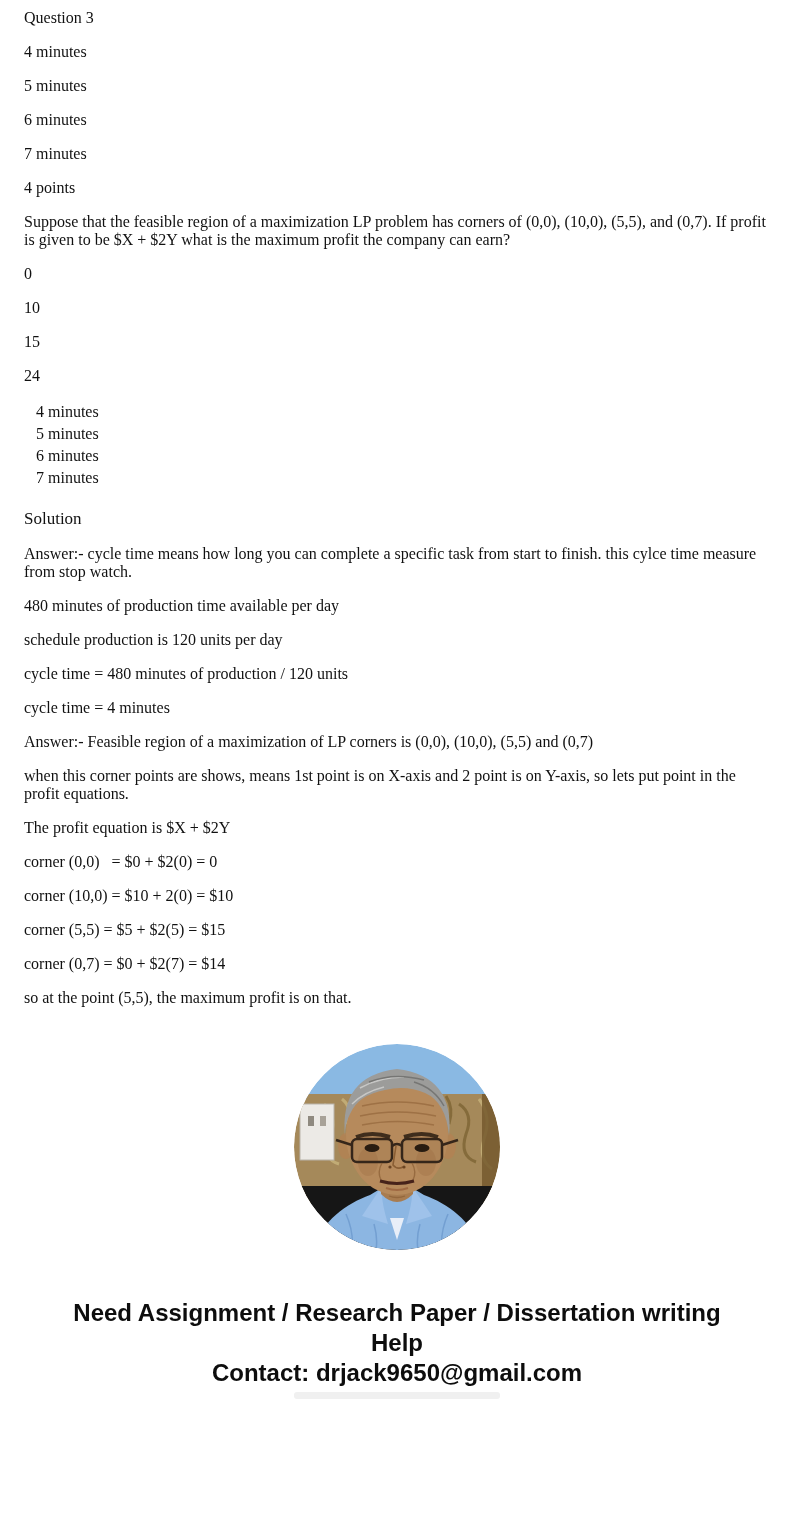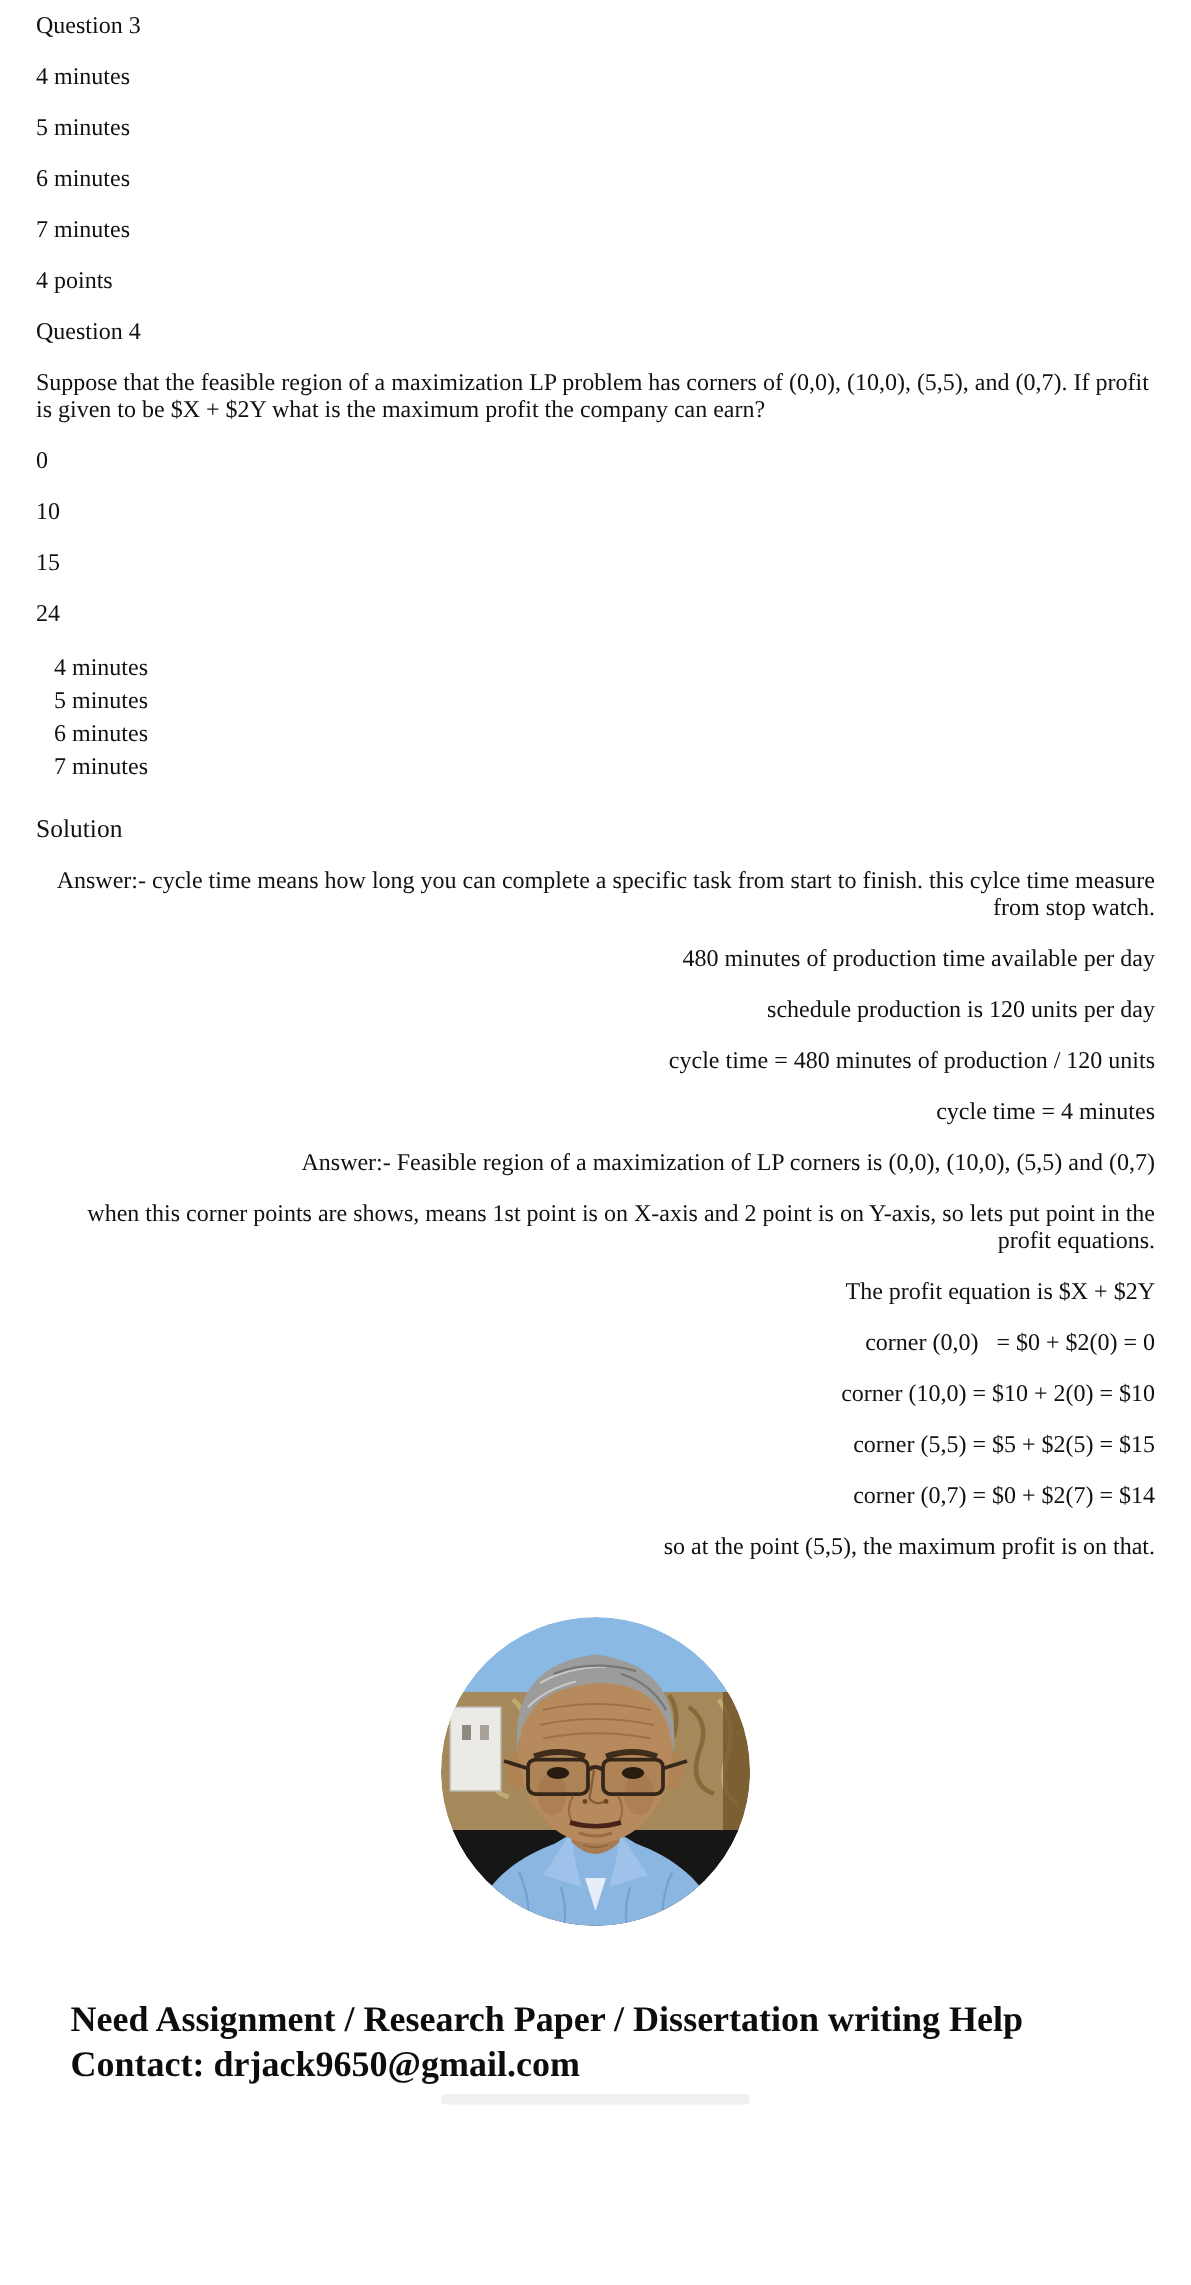--- a/index.html
+++ b/index.html
@@ -4,31 +4,31 @@
 <style>
   html, body { margin:0; padding:0; background:#ffffff; }
   .page {
     width:762px; min-height:1523px; box-sizing:border-box;
     margin:0 auto; background:#ffffff;
     font-family:"Liberation Serif", serif;
     font-size:16px; line-height:18px; color:#111111;
     padding:9px 8px 18px 8px;
   }
   p { margin:0 0 16px 0; }
-  .sol-p { white-space:pre-wrap;text-align:right; }
+  .sol-p { white-space:pre-wrap; }
   .answer-list { padding-left:12px; line-height:22px; margin:4px 0 20px 0; }
   .answer-list div { margin:0; }
   .solution-heading {
     font-weight:normal; font-size:17px; line-height:19px; margin:0 0 17px 0;
   }
   .avatar-wrap { display:flex; justify-content:center; margin-top:37px; }
   .avatar-circle { width:206px; height:206px; border-radius:50%; overflow:hidden; display:block; }
   .footer {
-    font-family:Liberation Serif, serif; font-weight:bold;
-    font-size:24px; line-height:30px; text-align:left;
+    font-family:Liberation Sans, sans-serif; font-weight:bold;
+    font-size:24px; line-height:30px; text-align:center;
     max-width:700px; margin:48px auto 0 auto; color:#0d0d0d;
   }
   .watermark-bar {
     width:206px; height:7px; background:#f0f0f0; border-radius:3px;
     margin:4px auto 0 auto;
   }
 </style>
 </head>
 <body>
 
@@ -37,21 +37,20 @@
   <section>
     <p>Question 3</p>
     <p>4 minutes</p>
     <p>5 minutes</p>
     <p>6 minutes</p>
     <p>7 minutes</p>
     <p>4 points</p>
   </section>
 
   <section>
-    <p>Question 4</p>
     <p>Suppose that the feasible region of a maximization LP problem has corners of (0,0), (10,0), (5,5), and (0,7). If profit is given to be $X + $2Y what is the maximum profit the company can earn?</p>
     <p>0</p>
     <p>10</p>
     <p>15</p>
     <p>24</p>
   </section>
 
   <div class="answer-list">
     <div>4 minutes</div>
     <div>5 minutes</div>

